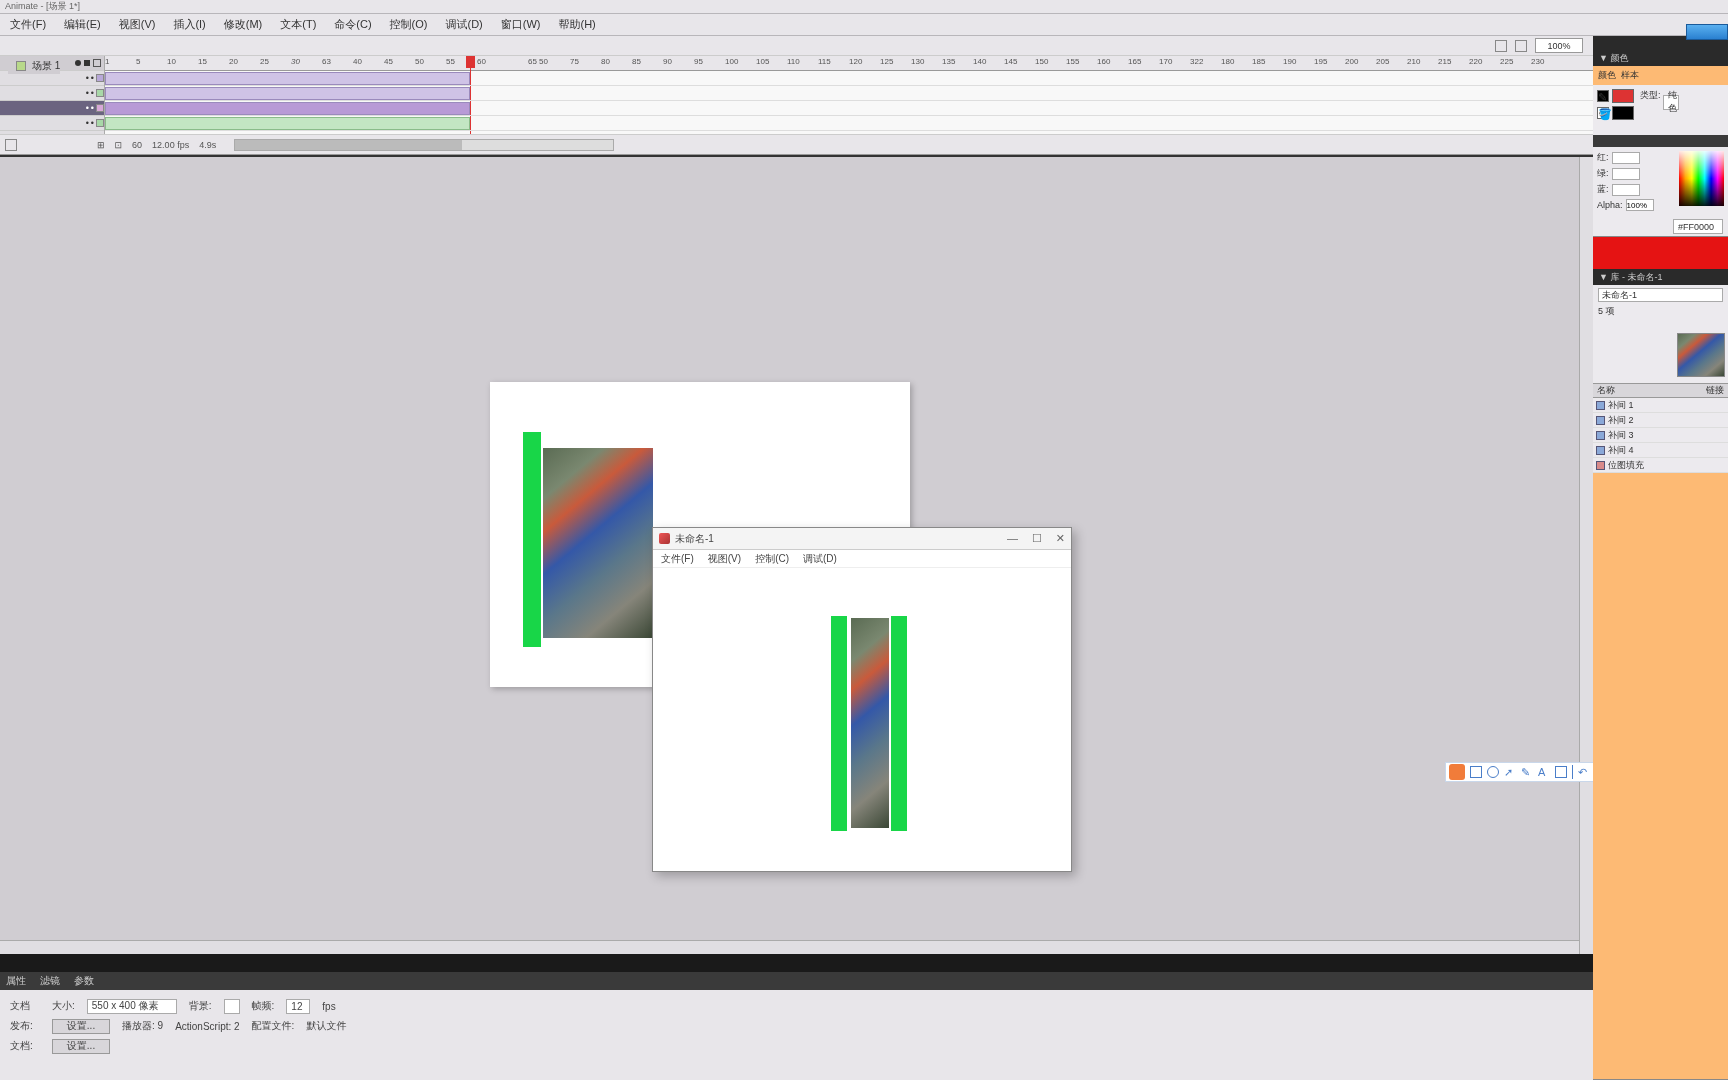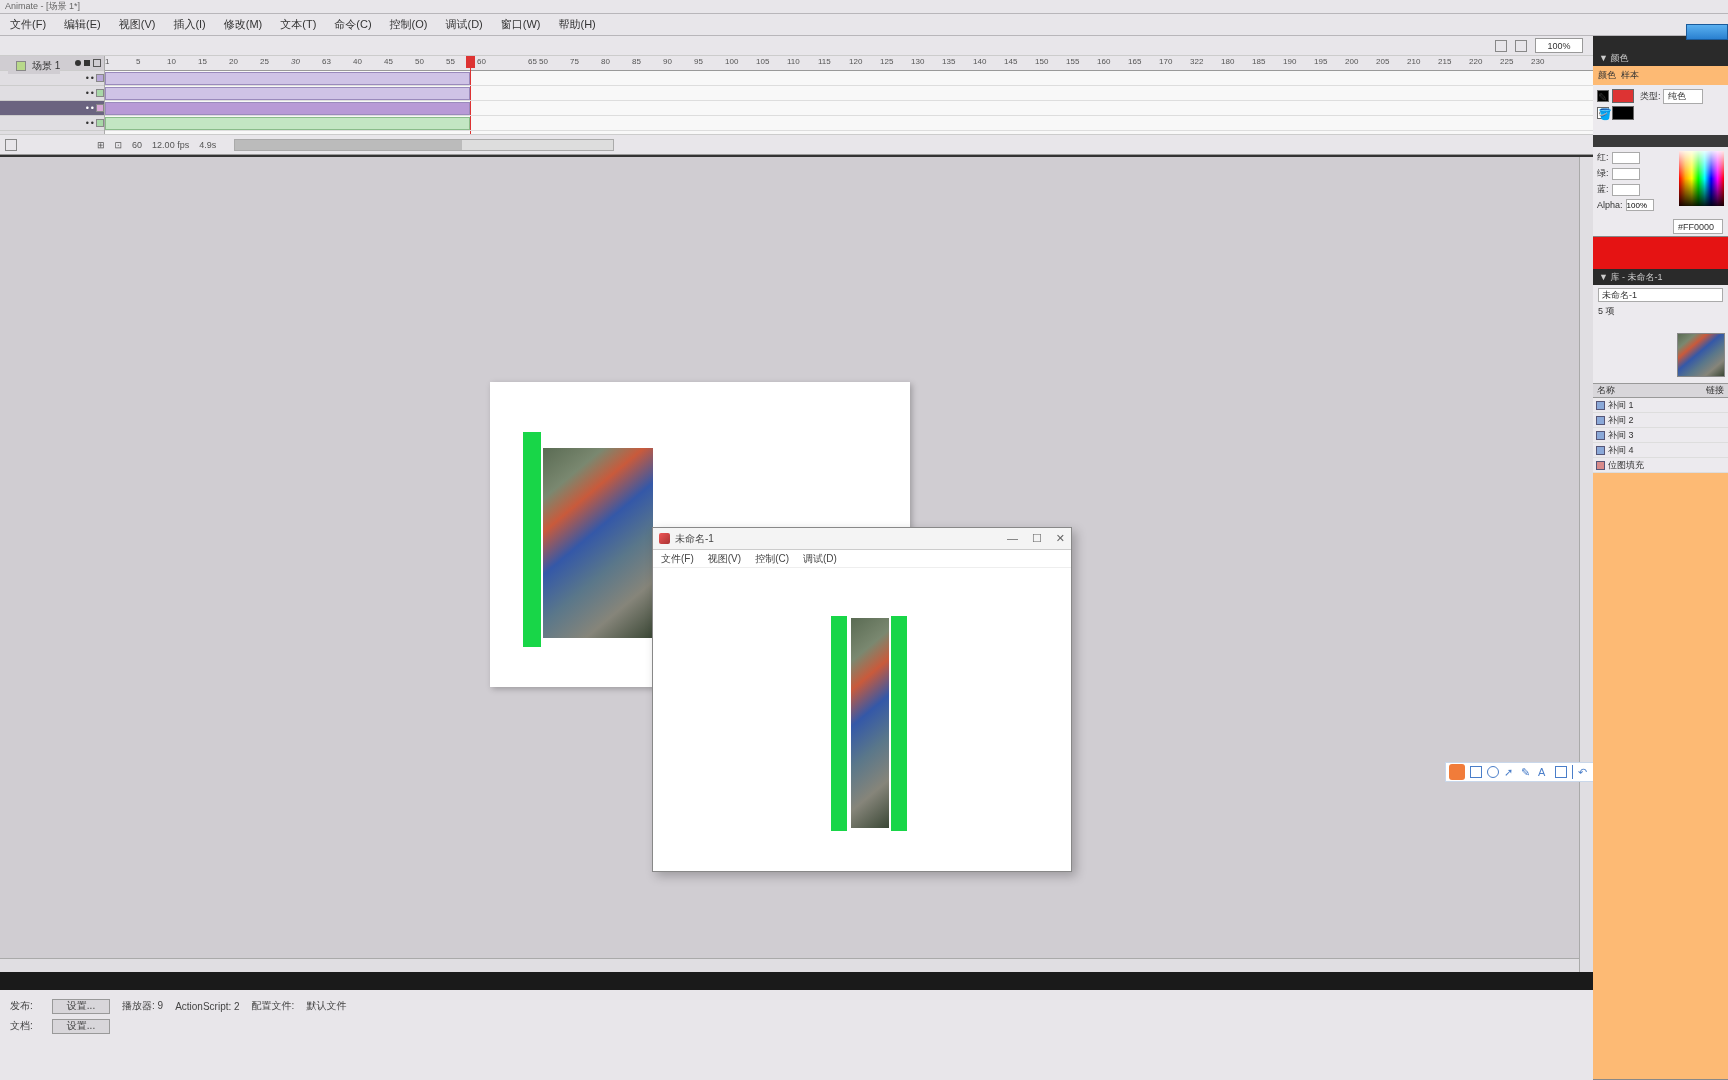--- a/index.html
+++ b/index.html
@@ -315,21 +315,36 @@
         <span class="annot-ic"></span>
         <span style="width:1px;height:14px;background:#4a7ec9"></span>
         <span class="annot-ic" style="border:none;color:#4a7ec9">↶</span>
 
       </div>
 
     </div>
 
     <div class="bottom-black"></div>
 
+    <div class="props-tabs">
+      <span>属性</span>
+      <span>滤镜</span>
+      <span>参数</span>
+    </div>
     <div class="props-body">
+      <div class="props-row">
+        <span class="props-label">文档</span>
+        <span>大小:</span>
+        <span class="props-val" style="width:90px">550 x 400 像素</span>
+        <span>背景:</span>
+        <span class="props-val" style="width:16px;background:#fff"></span>
+        <span>帧频:</span>
+        <span class="props-val" style="width:24px">12</span>
+        <span>fps</span>
+      </div>
       <div class="props-row">
         <span class="props-label">发布:</span>
         <span class="props-btn">设置...</span>
         <span>播放器: 9</span>
         <span>ActionScript: 2</span>
         <span>配置文件:</span>
         <span>默认文件</span>
       </div>
       <div class="props-row">
         <span class="props-label">文档:</span>
@@ -356,21 +371,21 @@
               <span class="sw-icon" style="background:#000">✎</span>
               <span class="sw-big"></span>
             </div>
           <div class="swatch-row">
               <span class="sw-icon" style="background:#fff">🪣</span>
               <span class="sw-big black"></span>
             </div>
         </div>
         <div style="flex:1;font-size:9px;">
           <span>类型:</span>
-          <span class="props-val" style="width:40px;display:inline-flex">纯色</span>
+          <span class="props-val" style="width:16px;display:inline-flex">纯色</span>
         </div>
       </div>
       <div class="rp-header" style="background:#3a3a3a;height:12px;"></div>
       <div class="swatches-panel">
         <div class="swatches-left">
           <div class="sw-field">
               <span>红:</span>
               <input style="">
             </div>
           <div class="sw-field">

